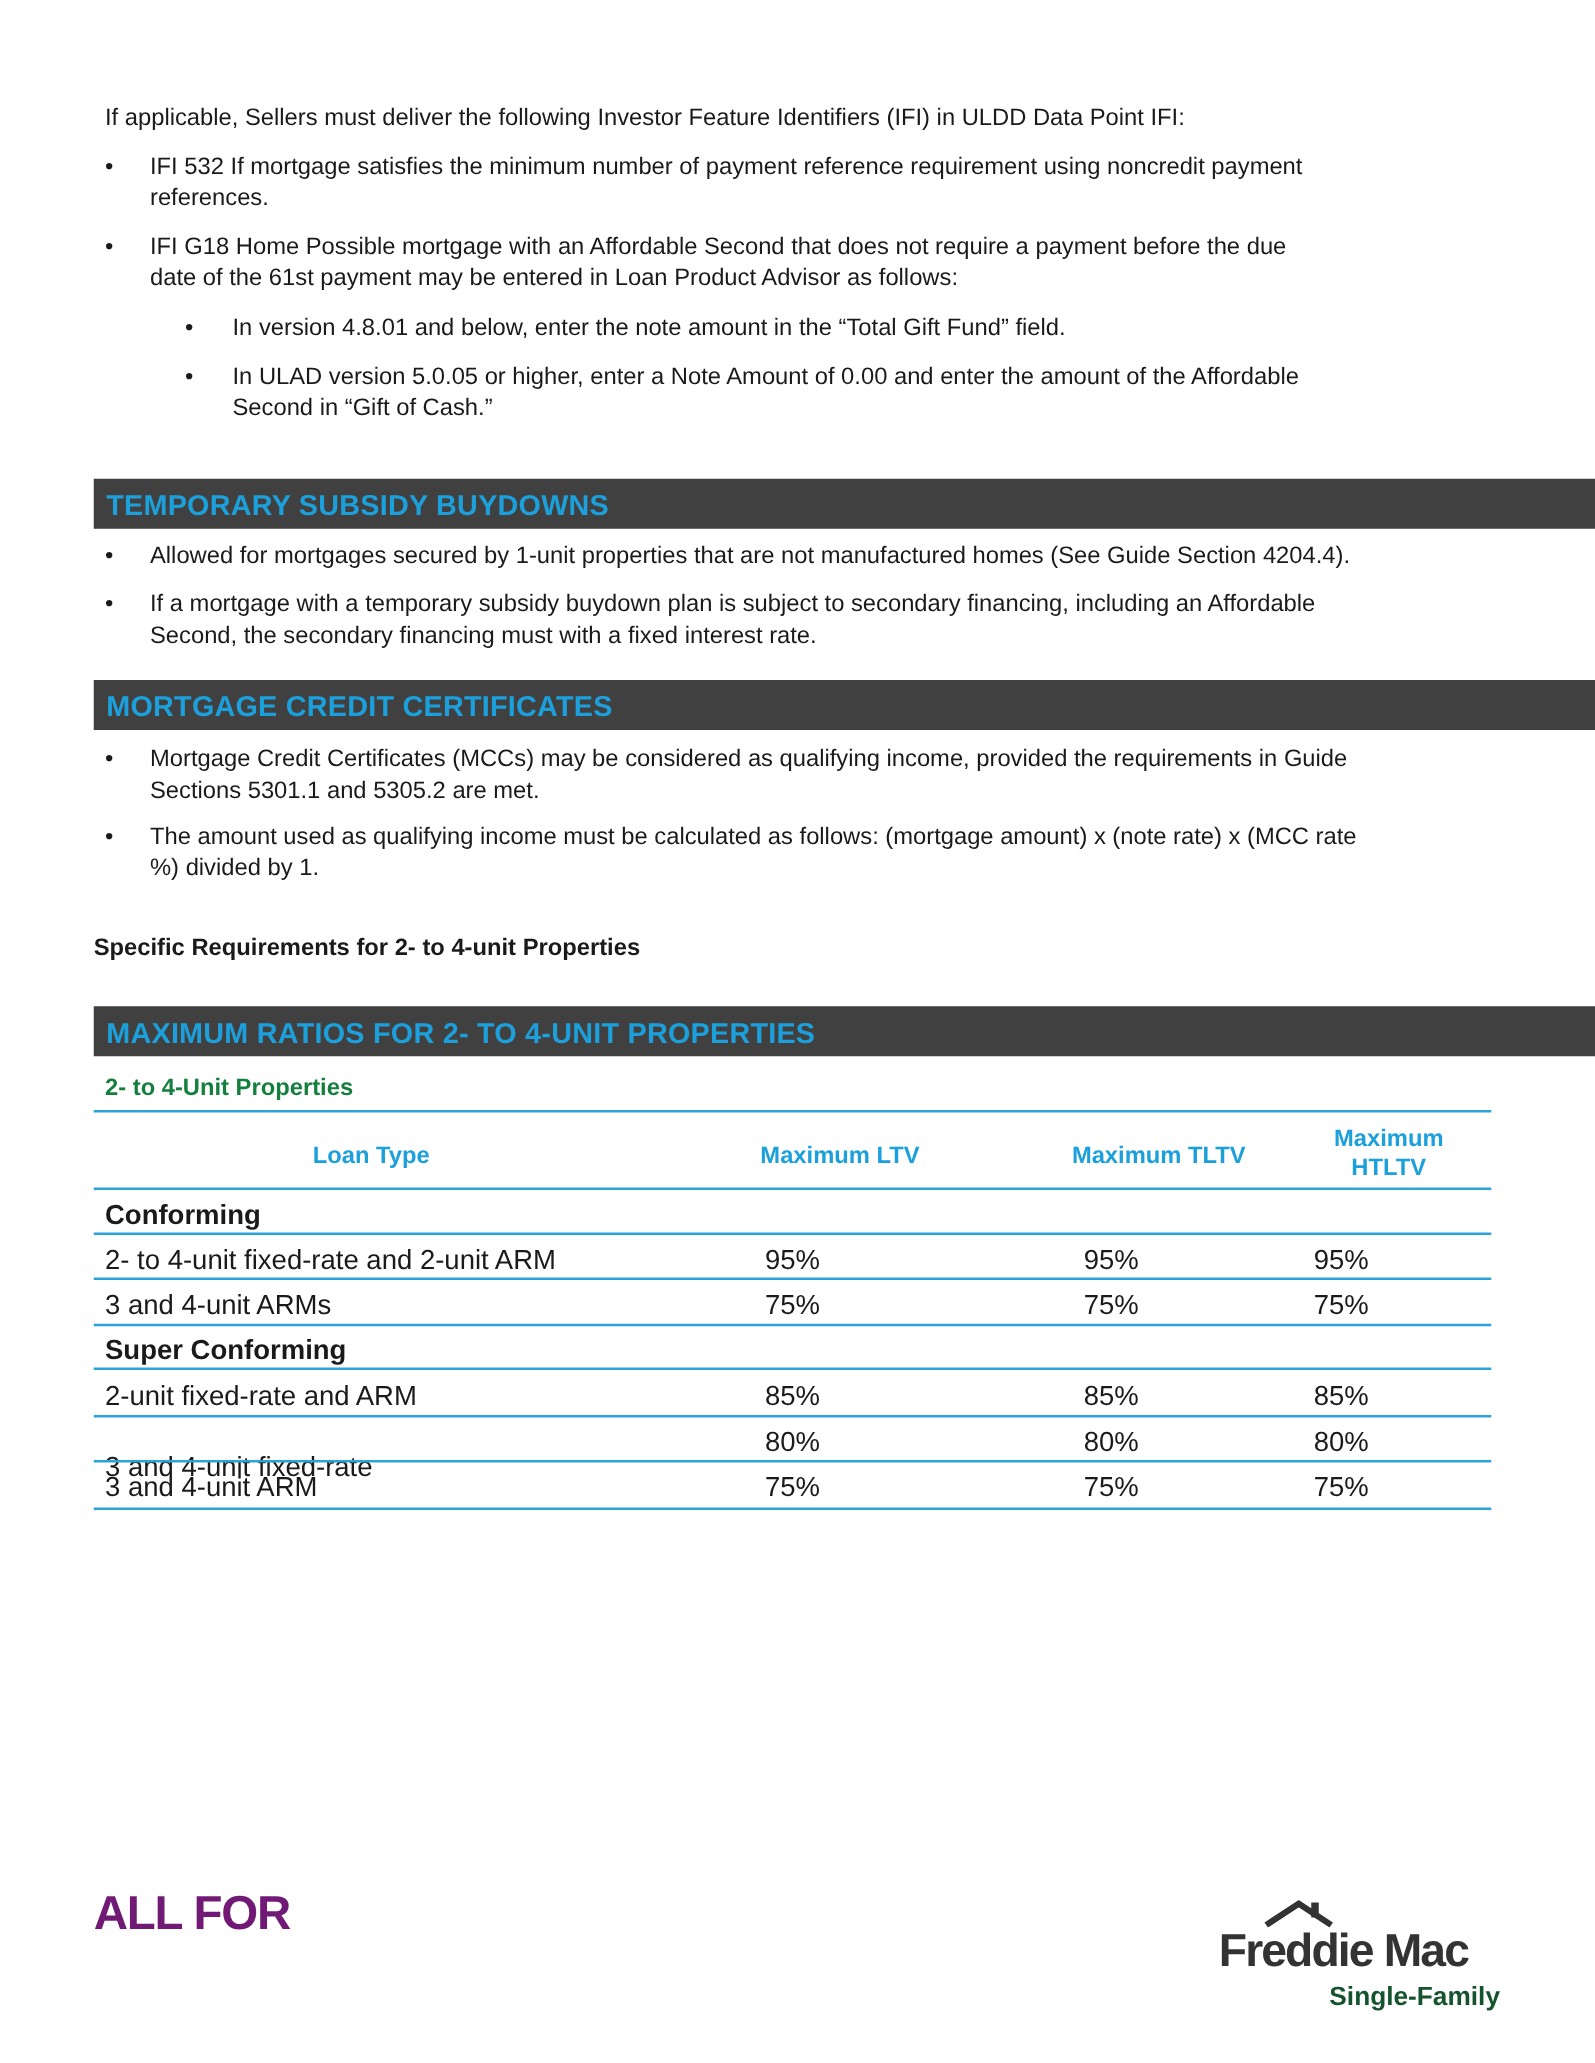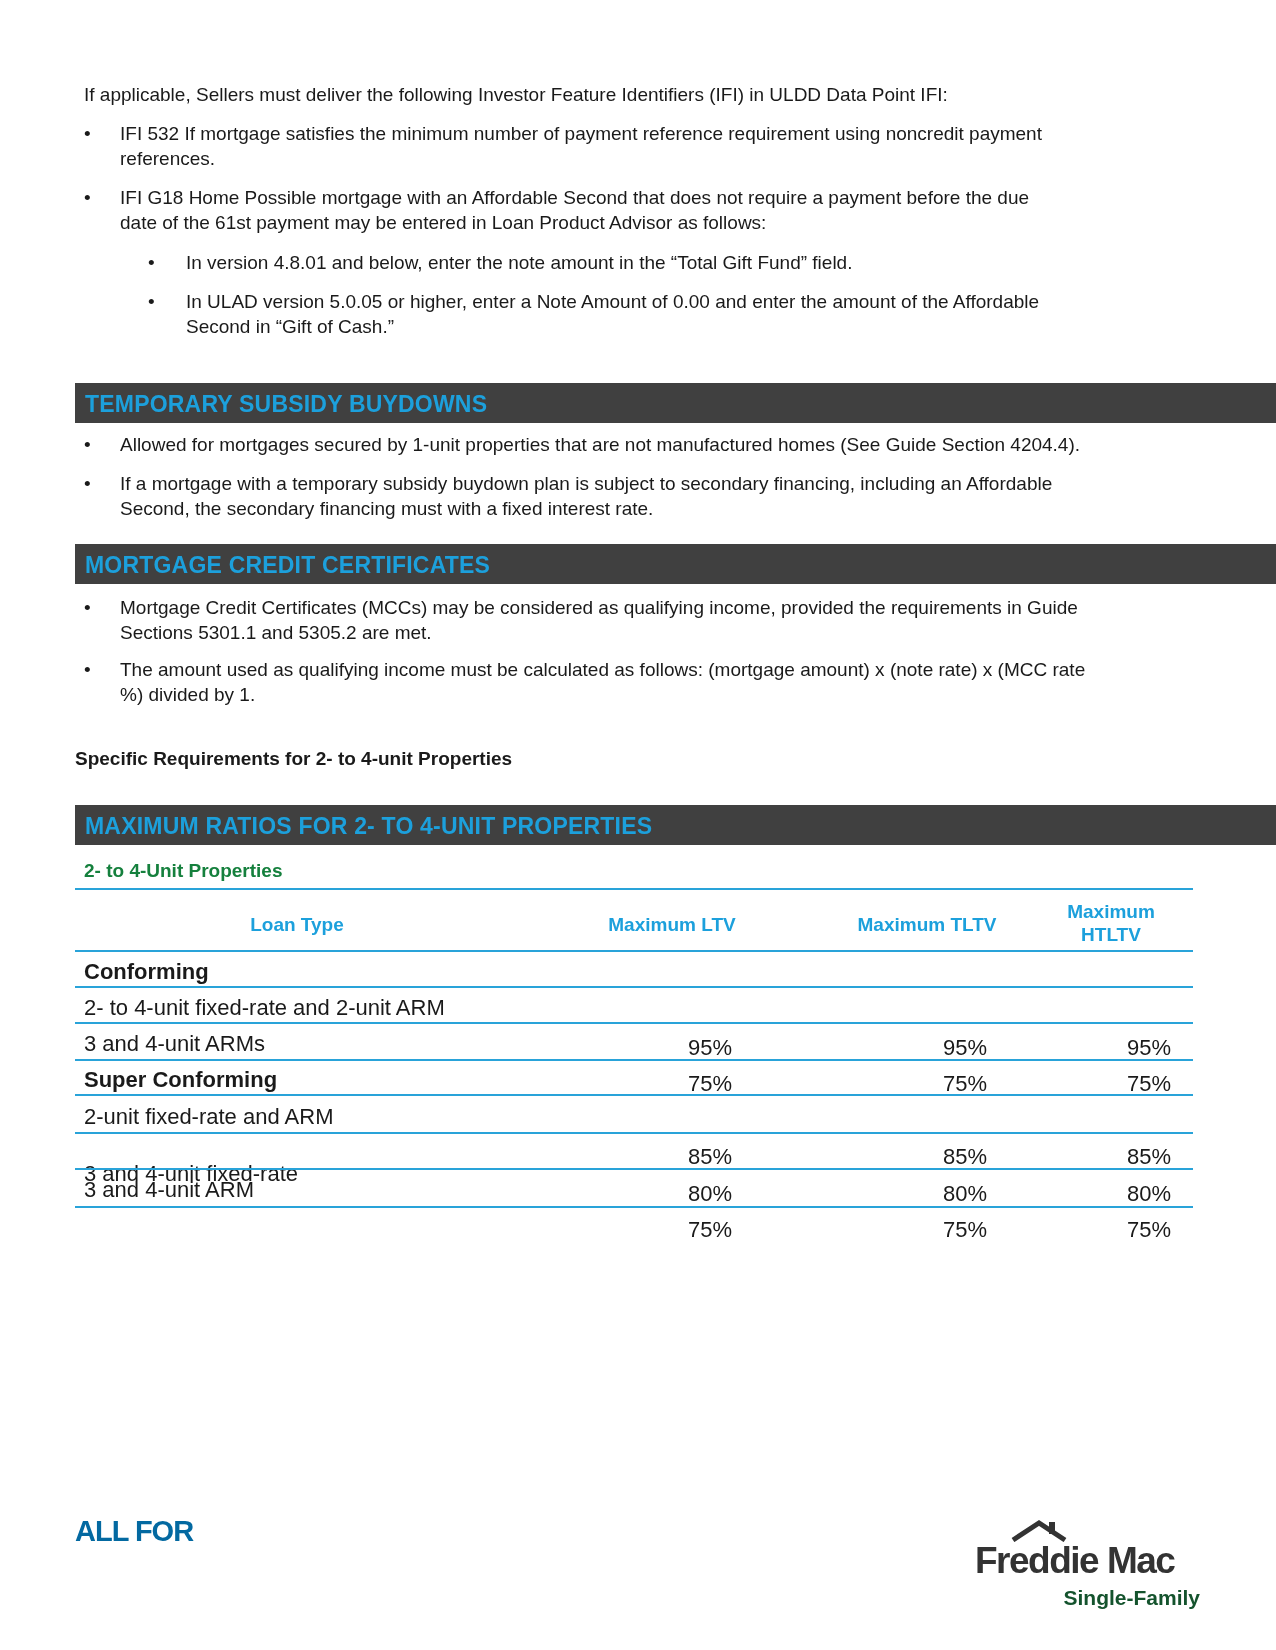--- a/index.html
+++ b/index.html
@@ -6,21 +6,21 @@
   body { width:1276px; height:1650px; position:relative; overflow:hidden;
          font-family:"Liberation Sans", sans-serif; color:#1a1a1a; }
   .abs { position:absolute; }
   .p { font-size:19px; line-height:25px; }
   .bullet { position:absolute; font-size:19px; line-height:25px; }
   .band { position:absolute; left:75px; width:1258px; height:40px; background:#404040; }
   .band span { position:absolute; left:10px; top:8px; font-size:23px; font-weight:bold; color:#1ca0dc; letter-spacing:0.2px; }
   .hline { position:absolute; left:75px; width:1118px; height:2px; background:#29a3d9; }
   .th { position:absolute; font-size:19px; font-weight:bold; color:#1ca0dc; text-align:center; line-height:23px; }
   .td { position:absolute; font-size:22px; line-height:24px; }
-  .num { text-align:right; width:120px;margin-top:40px; }
+  .num { text-align:left; width:120px; }
   .grp { font-weight:bold; }
 </style>
 </head>
 <body>
 
 <div class="abs p" style="left:84px; top:82px;">If applicable, Sellers must deliver the following Investor Feature Identifiers (IFI) in ULDD Data Point IFI:</div>
 
 <div class="bullet" style="left:84px; top:121px;">•</div>
 <div class="abs p" style="left:120px; top:121px;">IFI 532 If mortgage satisfies the minimum number of payment reference requirement using noncredit payment</div>
 <div class="abs p" style="left:120px; top:146px;">references.</div>
@@ -112,21 +112,21 @@
   <div>
     <div class="td" style="left:84px; top:1178px;">3 and 4-unit ARM</div>
     <div class="td num" style="left:612px; top:1178px;">75%</div>
     <div class="td num" style="left:867px; top:1178px;">75%</div>
     <div class="td num" style="left:1051px; top:1178px;">75%</div>
   </div>
   <div class="hline" style="top:1206px;"></div>
 </div>
 
 <div class="abs" style="left:75px; top:1510px; line-height:42px;">
-  <div style="font-size:29px; font-weight:bold; color:#0369a1; letter-spacing:-1px;">ALL FOR</div>
+  <div style="font-size:38px; font-weight:bold; color:#701a75; letter-spacing:-1px;">ALL FOR</div>
 </div>
 
 <div class="abs" style="left:975px; top:1510px; width:225px; height:110px;">
   <svg style="position:absolute; left:36px; top:10px;" width="56" height="22" viewBox="0 0 56 22">
     <polyline points="2,20 28,3 54,20" fill="none" stroke="#333333" stroke-width="5"></polyline>
     <rect x="38" y="2" width="6" height="12" fill="#333333"></rect>
   </svg>
   <div style="position:absolute; left:0; top:30px; font-size:37px; font-weight:bold; color:#333333; letter-spacing:-1.5px; white-space:nowrap;">Freddie Mac</div>
   <div style="position:absolute; right:0; top:76px; font-size:21px; font-weight:bold; color:#14532d; white-space:nowrap;">Single-Family</div>
 </div>

